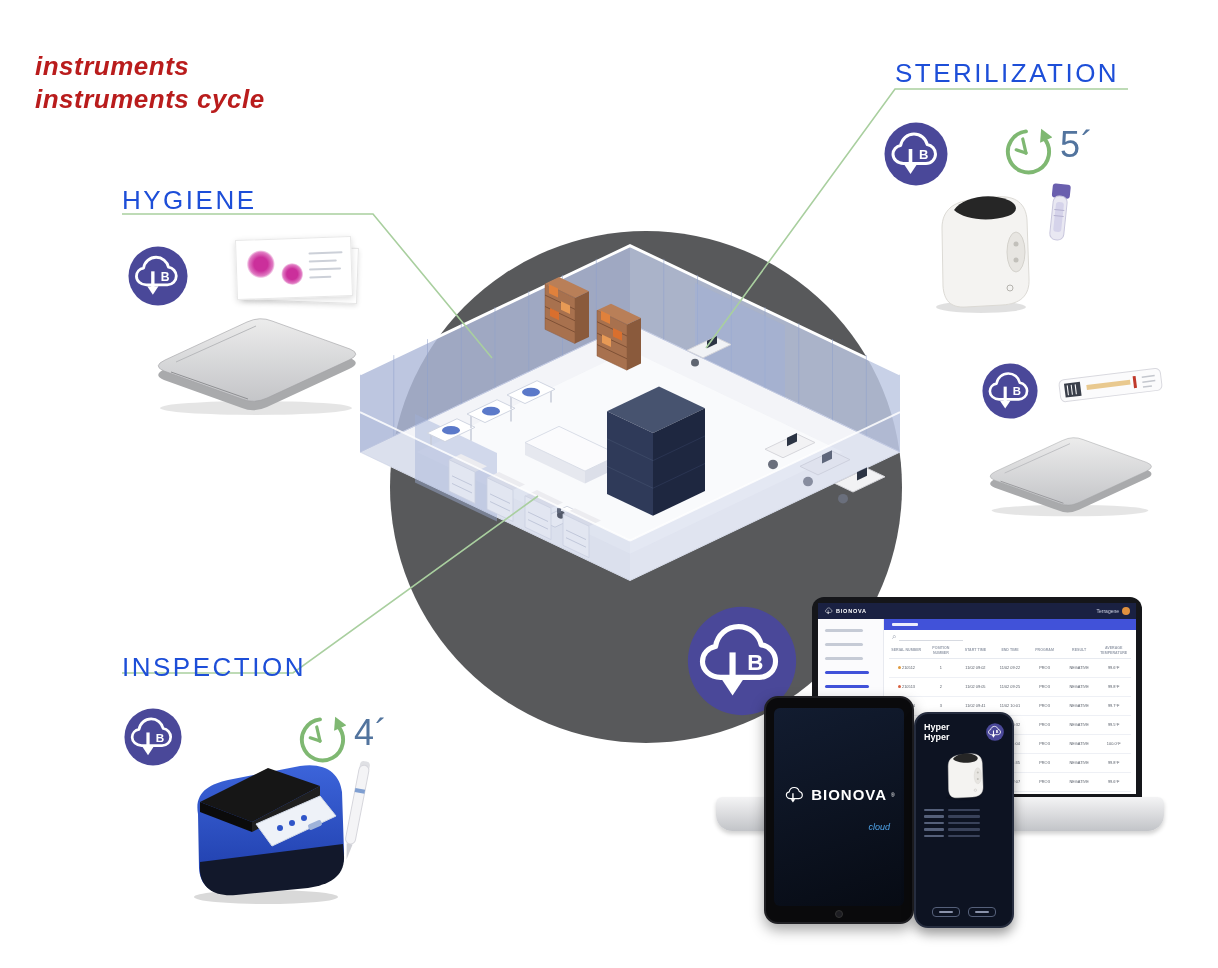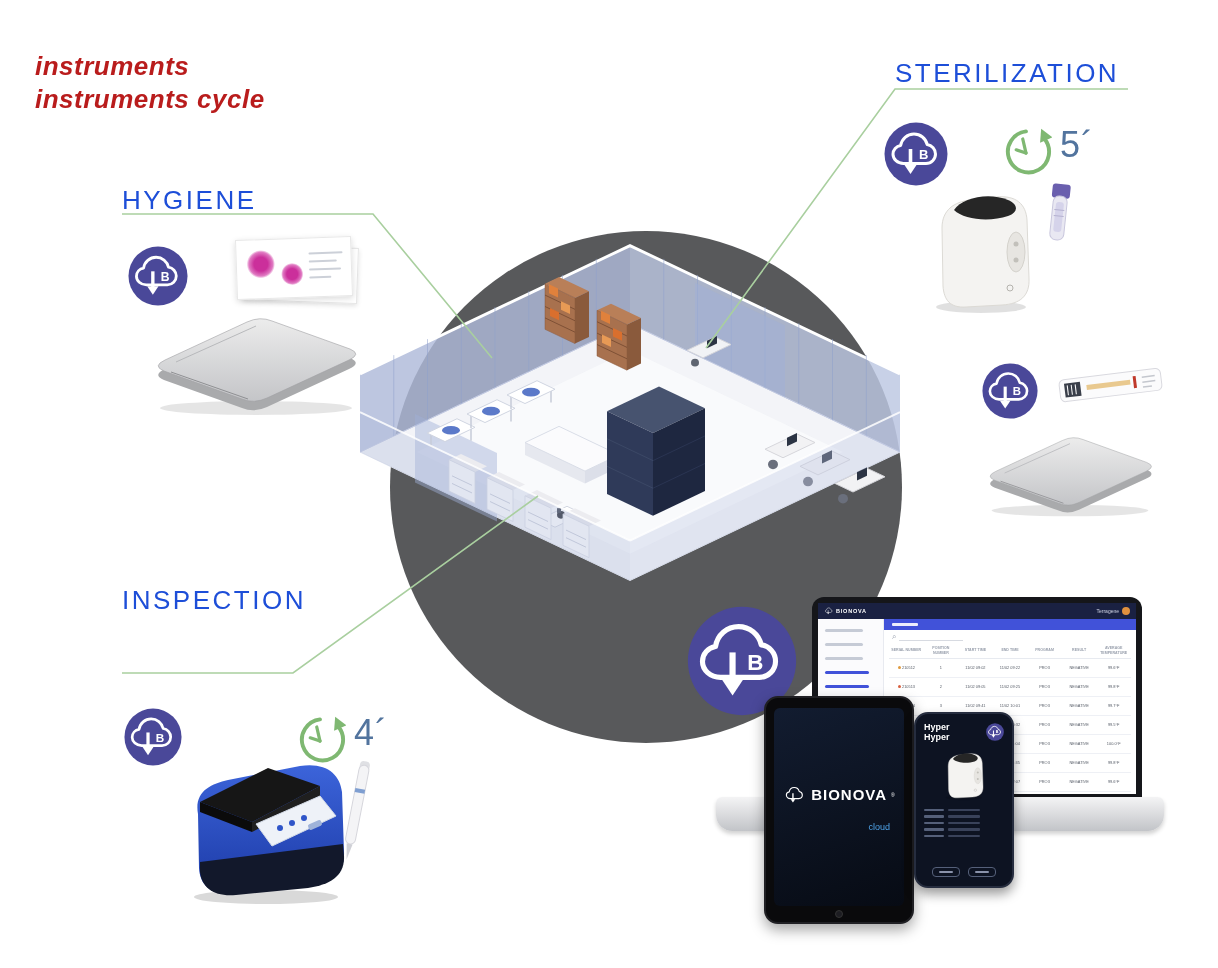--- a/index.html
+++ b/index.html
@@ -6,21 +6,21 @@
   #stage{position:relative;width:1218px;height:968px;background:#ffffff;overflow:hidden;
          font-family:"Liberation Sans",sans-serif;}
   .abs{position:absolute;}
 
   
   .cycle-title{left:35px;top:50px;font-size:26px;font-style:italic;font-weight:bold;
                color:#b91c1c;line-height:1.25;letter-spacing:.5px;}
   .stage-label{font-size:26px;letter-spacing:2.5px;color:#1d4ed8;font-weight:500;line-height:1.25;}
   .lbl-washing{left:122px;top:184px;}
   .lbl-ster{left:895px;top:57px;}
-  .lbl-insp{left:122px;top:584px;}
+  .lbl-insp{left:122px;top:651px;}
   .time-text{font-size:36px;font-weight:500;color:#52749e;letter-spacing:1px;}
 
   
   .grey-circle{left:390px;top:231px;width:512px;height:512px;border-radius:50%;background:#58595b;z-index:1;}
 
   
   .room{z-index:2;} .lines{z-index:3;pointer-events:none;} .txt{z-index:4;} .dev{z-index:5;}
   .laptop-screen{z-index:5;} .laptop-base{z-index:6;} .bigbadge{z-index:7;}
   .tablet{z-index:8;} .phone{z-index:9;}
 
@@ -72,26 +72,26 @@
 
   
   .tablet{left:764px;top:696px;width:150px;height:228px;background:#0a0a0c;border:2px solid #202024;
       border-radius:14px;box-sizing:border-box;box-shadow:0 6px 14px rgba(0,0,0,.35);}
   .tablet-screen{position:absolute;left:8px;top:10px;right:8px;bottom:16px;border-radius:6px;
       background:linear-gradient(160deg,#121c30,#070b14);display:flex;flex-direction:column;
       align-items:center;justify-content:center;}
   .bionova-row{display:flex;align-items:center;gap:4px;}
   .bionova-word{color:#fff;font-size:15px;font-weight:bold;letter-spacing:1px;}
   .bionova-reg{color:#fff;font-size:5px;vertical-align:super;}
-  .bionova-cloud{align-self:flex-end;margin-right:14px;color:#4fa3e8;font-size:9px;font-weight:500;margin-top:15px;}
+  .bionova-cloud{align-self:flex-end;margin-right:14px;color:#4fa3e8;font-size:9px;font-weight:500;margin-top:15px;font-style:italic;}
   .tab-cam{position:absolute;left:50%;bottom:4px;transform:translateX(-50%);
       width:6px;height:6px;border-radius:50%;background:#1d1d22;border:1px solid #333;}
 
   
-  .phone{left:914px;top:712px;width:100px;height:176px;background:#0d1322;border:2px solid #262d3f;
+  .phone{left:914px;top:712px;width:100px;height:216px;background:#0d1322;border:2px solid #262d3f;
       border-radius:14px;box-sizing:border-box;box-shadow:0 6px 12px rgba(0,0,0,.4);
       padding:9px 8px;display:flex;flex-direction:column;gap:4px;}
   .phone-head{display:flex;justify-content:space-between;align-items:flex-start;}
   .phone-title{color:#fff;font-weight:bold;font-size:9px;line-height:1.1;}
   .phone-device{display:flex;justify-content:center;margin-top:2px;}
   .ph-row{display:flex;gap:4px;align-items:center;margin-top:4px;}
   .ph-label{width:20px;height:2.5px;background:#55607a;border-radius:1px;}
   .ph-val{width:32px;height:2.5px;background:#39425a;border-radius:1px;}
   .phone-btm{margin-top:auto;display:flex;justify-content:center;gap:8px;}
   .ph-btn{width:26px;height:8px;border:1px solid #55607a;border-radius:4px;display:flex;

